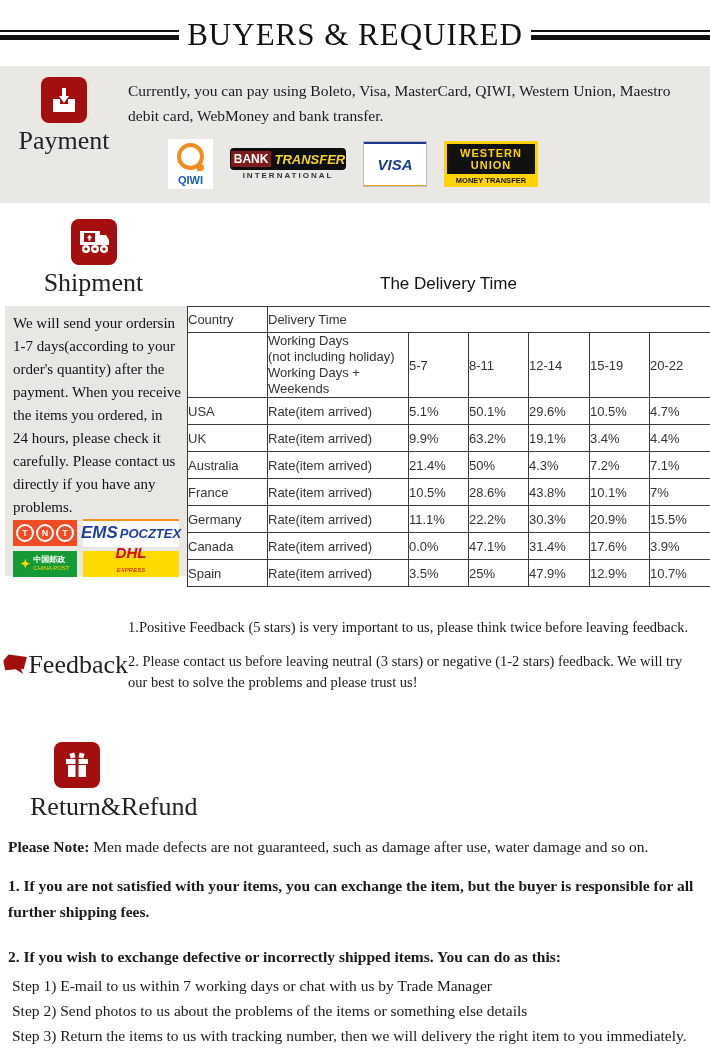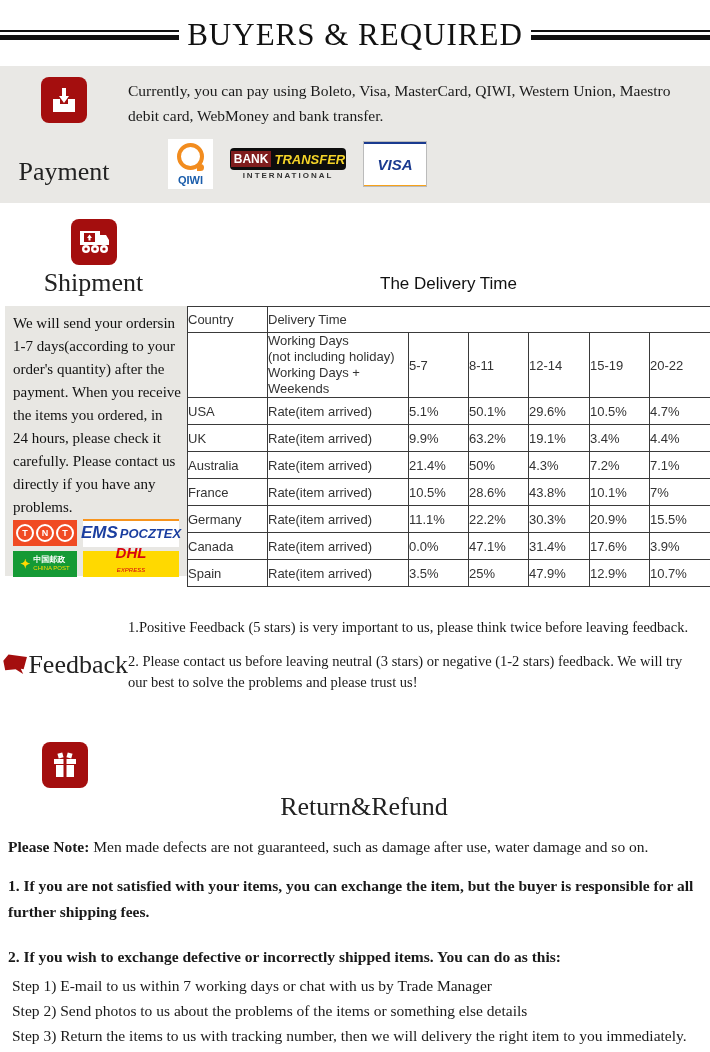--- a/index.html
+++ b/index.html
@@ -13,21 +13,21 @@
   .hdr-lines .thick{height:5px;background:#111;}
   .hdr-title{font-size:31px;letter-spacing:1px;padding:0 8px;white-space:nowrap;color:#111;}
 
   
   .icon-sq{width:46px;height:46px;background:#a40e0e;border-radius:8px;display:flex;
            align-items:center;justify-content:center;}
   .sec-label{font-size:26px;color:#222;margin-top:3px;}
 
   
   .payment{margin-top:12px;background:#e9e8e5;display:flex;padding:9px 0 10px 0;min-height:118px;}
-  .payment-left{width:128px;flex:none;display:flex;flex-direction:column;align-items:center;padding-top:2px;gap:31px;}
+  .payment-left{width:128px;flex:none;display:flex;flex-direction:column;align-items:center;padding-top:2px;}
   .payment-right{flex:1;padding-right:14px;}
   .payment-desc{font-size:15.5px;line-height:25px;padding-top:3px;max-width:566px;}
   .paylogos{display:flex;align-items:center;gap:17px;margin-top:11px;margin-left:40px;}
   .logo-qiwi{width:45px;height:50px;background:#fff;display:flex;flex-direction:column;align-items:center;justify-content:center;}
   .qiwi-q{width:19px;height:19px;border:4px solid #f28c1e;border-radius:50%;position:relative;}
   .qiwi-q::after{content:"";position:absolute;right:-4px;bottom:-5px;width:7px;height:7px;background:#f28c1e;border-radius:50% 50% 50% 0;}
   .qiwi-txt{font-family:"Liberation Sans",sans-serif;font-weight:bold;font-size:11px;color:#1a5dab;margin-top:4px;}
   .logo-bank{width:116px;text-align:center;}
   .bank-row1{background:#0d0d0d;border-radius:4px;padding:3px 4px;display:flex;align-items:center;justify-content:center;gap:3px;}
   .bank-w1{font-family:"Liberation Sans",sans-serif;font-weight:bold;font-size:12px;color:#fff;background:#7f1d1d;padding:1px 3px;}
@@ -77,21 +77,21 @@
   td.cname{font-size:13px;}
   td.rate{font-size:12.5px;}
 
   
   .feedback{display:flex;margin-top:30px;}
   .fb-left{width:128px;flex:none;display:flex;flex-direction:row;align-items:center;padding-top:4px;}
   .fb-right{flex:1;padding-right:8px;}
   .fb-p{font-size:14.5px;line-height:21px;margin:0 0 13px 0;}
 
   
-  .ret{margin-top:36px;padding-left:18px;text-align:center;}
+  .ret{margin-top:36px;padding-left:30px;}
   .ret .icon-sq{margin-left:24px;}
   .ret-label{font-size:26px;color:#222;margin-top:4px;}
   .ret-text{padding:0 10px 0 8px;font-size:15.5px;}
   .note-line{margin-top:14px;line-height:22px;}
   .bold{font-weight:bold;}
   .policy1{font-weight:bold;line-height:26px;margin-top:15px;max-width:690px;}
   .policy2{font-weight:bold;line-height:22px;margin-top:21px;}
   .steps{margin-top:5px;}
   .step{line-height:25px;padding-left:4px;}
 </style>
@@ -134,20 +134,27 @@
           <div class="bank-row1">
             <span class="bank-w1">BANK</span>
             <span class="bank-w2">TRANSFER</span>
           </div>
           <div class="bank-row2">INTERNATIONAL</div>
         </div>
         <div class="logo-visa">
           <div class="visa-top"></div>
           <div class="visa-mid">VISA</div>
           <div class="visa-bot"></div>
+        </div>
+        <div class="logo-wu">
+          <div class="wu-black">
+            <div>WESTERN</div>
+            <div>UNION</div>
+          </div>
+          <div class="wu-sub">MONEY TRANSFER</div>
         </div>
       </div>
     </div>
   </div>
 
   <div class="ship-head">
     <div class="ship-head-left">
       <div class="icon-sq">
         <svg width="34" height="30" viewBox="0 0 34 30">
           <rect x="3" y="4" width="20" height="14" fill="#fff"></rect>

